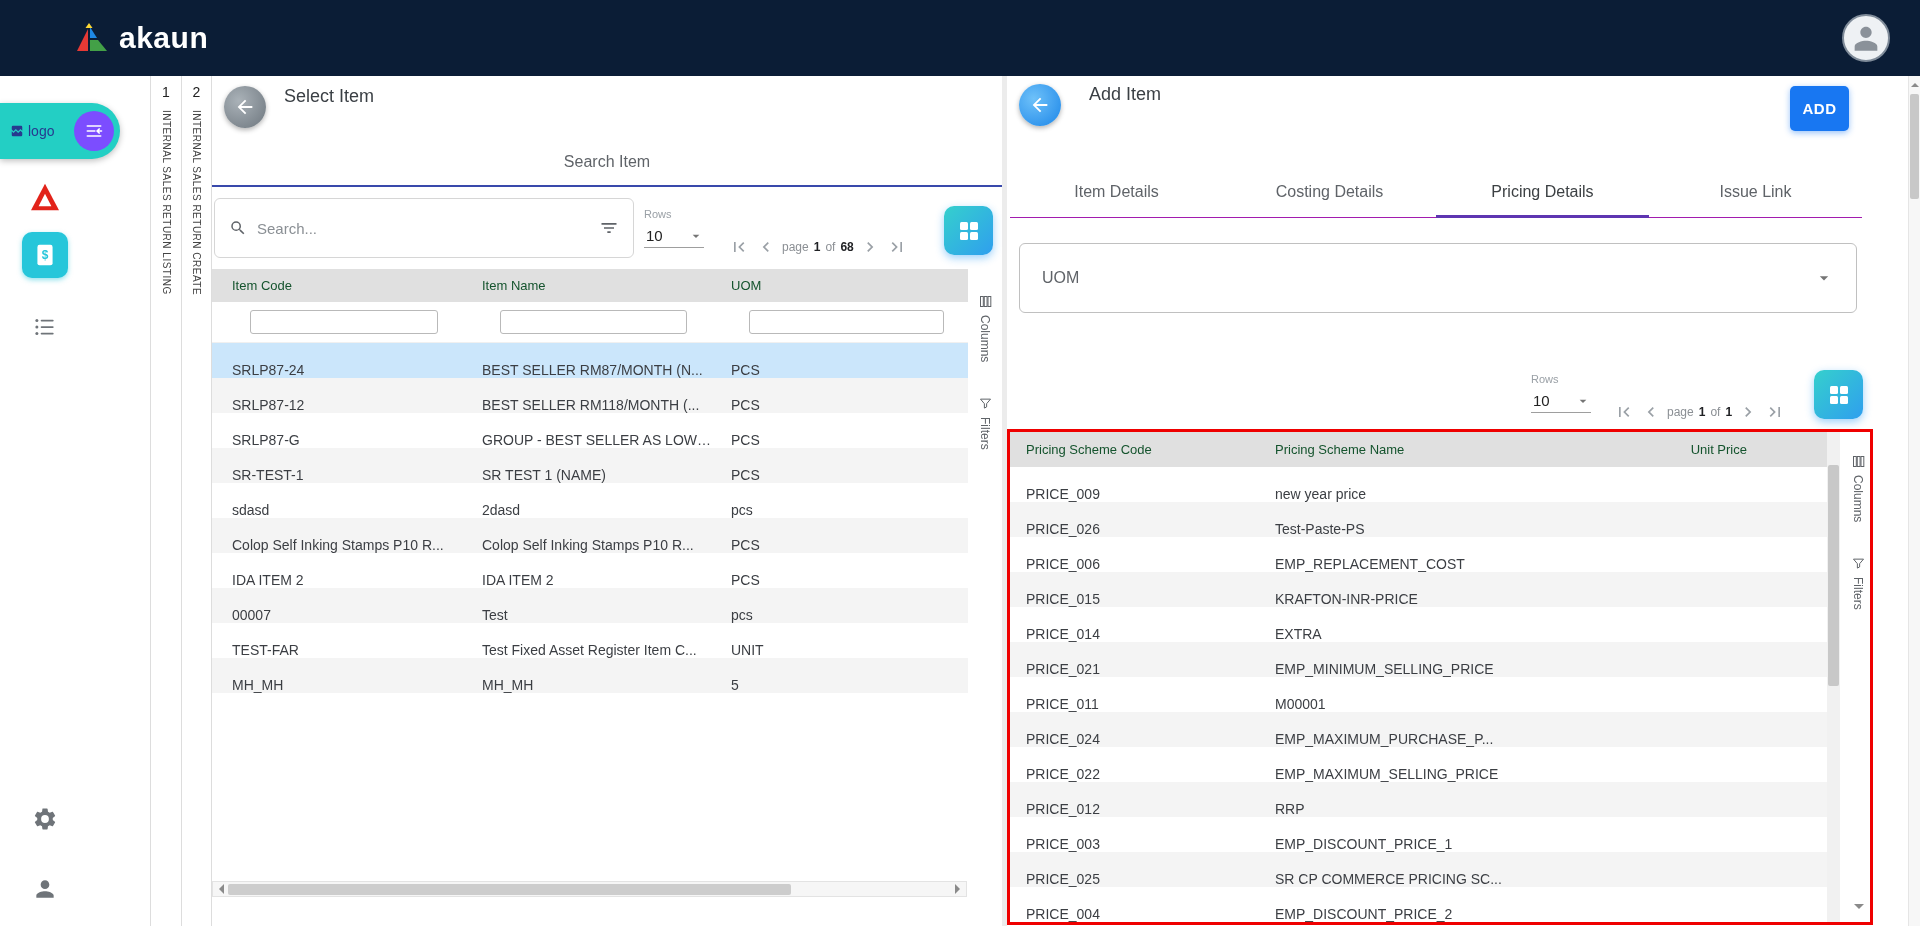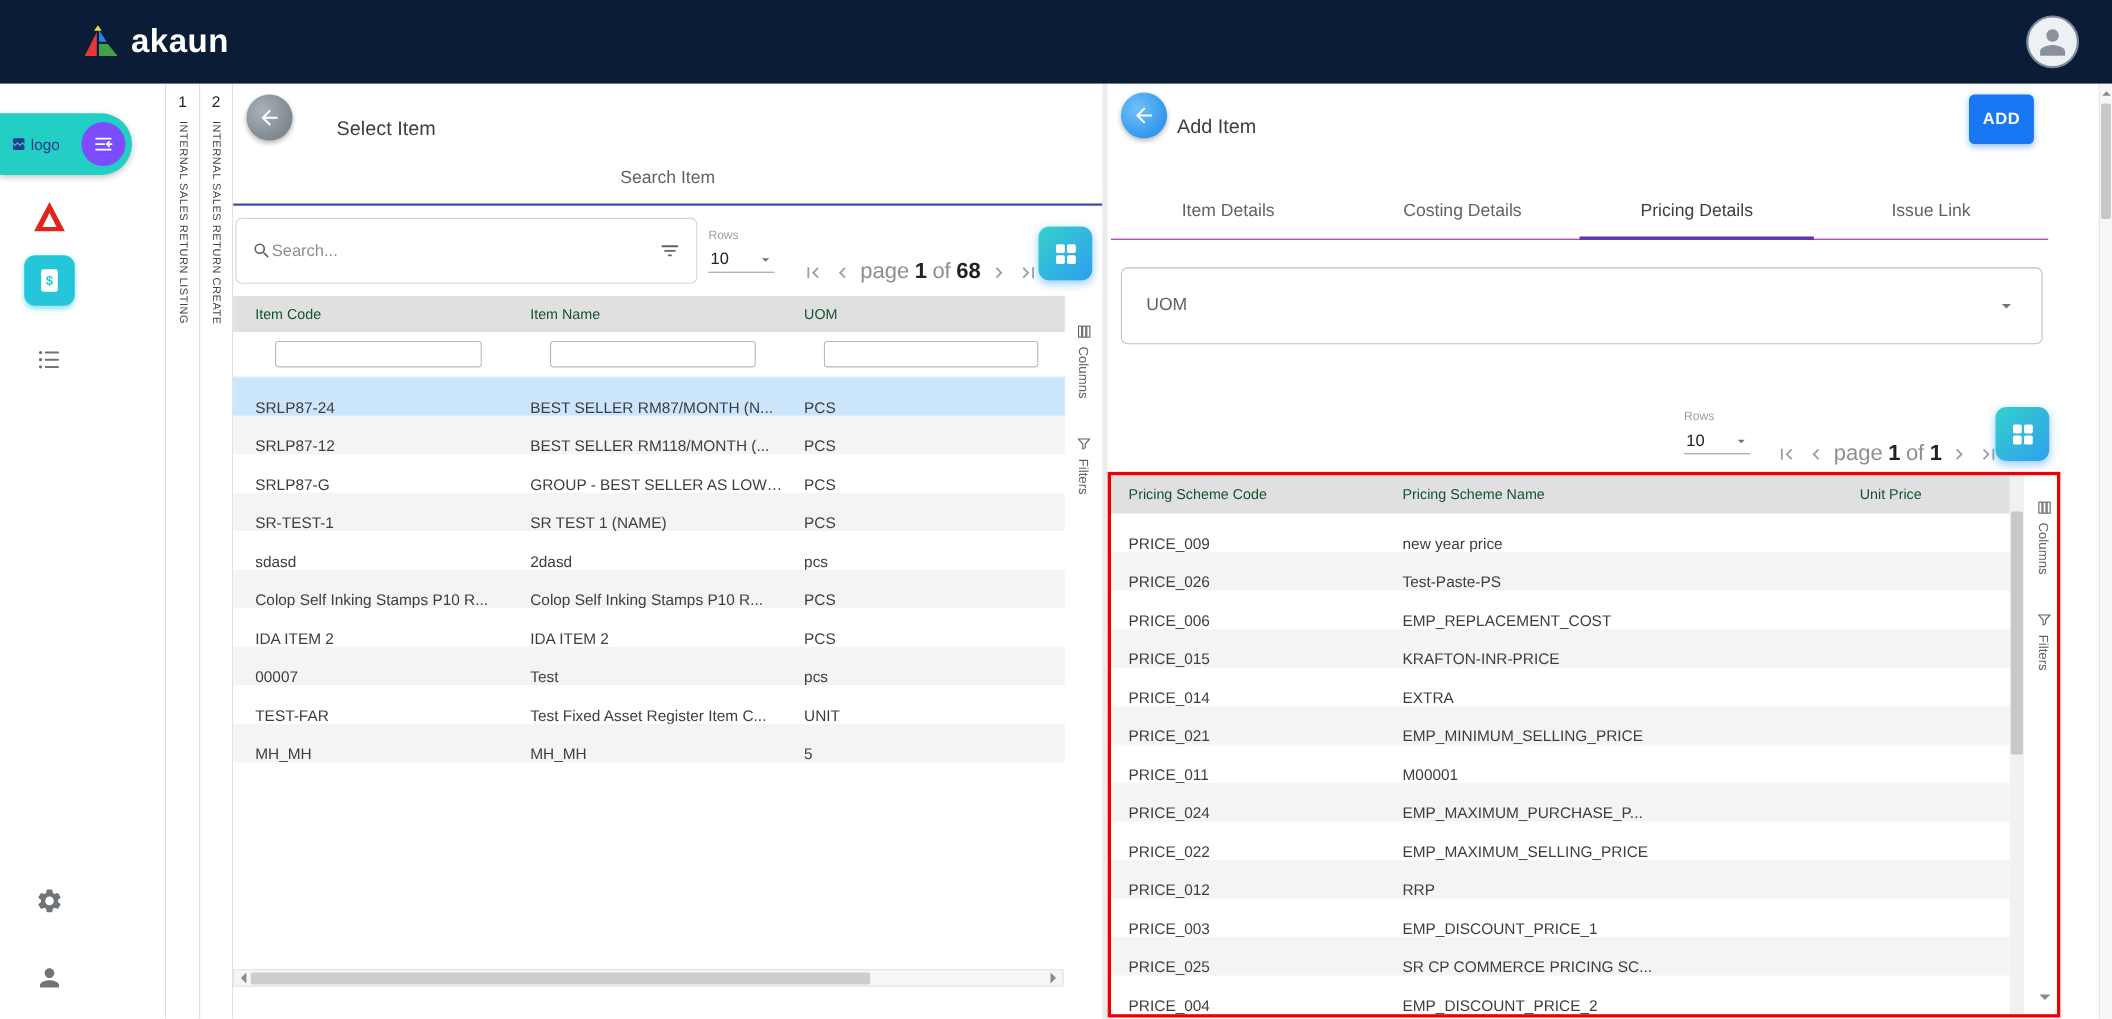--- a/index.html
+++ b/index.html
@@ -45,45 +45,45 @@
   
   .back-btn{width:42px;height:42px;border-radius:50%;display:flex;align-items:center;
     justify-content:center;box-shadow:0 2px 5px rgba(0,0,0,.3);flex:0 0 auto}
   .back-gray{background:radial-gradient(circle at 35% 35%,#aab2b8,#6d767e)}
   .back-blue{background:radial-gradient(circle at 35% 35%,#6ec1f9,#1c86e8)}
   .panel-title{font-size:18px;color:#3a3f44}
   .rows-widget{position:absolute;width:70px}
   .rows-label{font-size:11px;color:#9aa0a6}
   .rows-value{display:flex;align-items:center;justify-content:space-between;width:60px;
     border-bottom:1px solid #9e9e9e;padding:4px 0 3px 2px;font-size:15px;color:#222;margin-top:3px}
-  .pager{position:absolute;display:flex;align-items:center;gap:5px;font-size:20px;color:#8b8f94}
+  .pager{position:absolute;display:flex;align-items:center;gap:5px;font-size:12px;color:#8b8f94}
   .pager b{color:#202124}
   .pg-btn{display:flex;align-items:center;justify-content:center;width:22px;height:22px}
   .grid-btn{position:absolute;width:49px;height:49px;border-radius:10px;border:none;
     background:linear-gradient(135deg,var(--teal-1,#35d0cd),var(--teal-2,#2f9fee));
     display:flex;align-items:center;justify-content:center;box-shadow:0 3px 8px rgba(33,150,243,.45)}
   .thead{display:flex;height:33px;background:#e0e0e0;align-items:center}
   .th{font-size:13px;color:#14532d;white-space:nowrap;overflow:hidden}
   .trow{display:flex;height:35px;align-items:flex-end;font-size:14px;color:#3b3e43;background:#fff}
   .tbody .trow:nth-child(even){background:#f4f4f4}
   .tbody .trow.selected{background:var(--selected-row,#cbe6fb)}
   .tcell{white-space:nowrap;overflow:hidden;text-overflow:ellipsis}
   .side-ctrl{position:absolute;display:flex;flex-direction:column;align-items:center;gap:34px;width:26px}
   .sc-item{display:flex;flex-direction:column;align-items:center;gap:6px}
   .sc-item .vlabel{font-size:12px;color:#5f6368}
 
   
   .panel-left{position:absolute;left:212px;top:76px;width:790px;height:850px;background:#fff}
-  .pl-header{position:absolute;left:12px;top:10px;display:flex;align-items:flex-end;gap:40px}
+  .pl-header{position:absolute;left:12px;top:10px;display:flex;align-items:flex-start;gap:18px}
   .pl-tab{position:absolute;left:0;top:62px;width:100%;height:49px;display:flex;align-items:center;
     justify-content:center;font-size:16px;color:#5f6368;
     border-bottom:2px solid var(--search-tab-underline,#3949ab)}
   .pl-toolbar{position:absolute;left:0;top:118px;width:100%;height:72px}
   .search-box{position:absolute;left:2px;top:4px;width:420px;height:60px;border:1px solid #d6d6d6;
-    border-radius:6px;display:flex;align-items:center;padding:0 14px;background:#fff}
+    border-radius:6px;display:flex;align-items:center;padding:0 14px;gap:10px;background:#fff}
   .search-box input{border:none;outline:none;flex:1;font-size:15px;color:#333;background:transparent}
   .search-box input::placeholder{color:#8a8f94}
   #pl-rows{left:432px;top:14px}
   #pl-pager{left:516px;top:42px}
   #pl-grid{left:732px;top:12px}
   #lt{position:absolute;left:0;top:193px;width:756px}
   #lt .c0{width:250px;padding-left:20px}
   #lt .c1{width:249px;padding-left:20px}
   #lt .c2{width:257px;padding-left:20px}
   .filter-row{display:flex;height:41px;align-items:center;background:#fff;border-bottom:1px solid #f0f0f0}
@@ -95,21 +95,21 @@
     border:1px solid #e3e3e3;display:flex;align-items:center;justify-content:space-between;padding:0 3px}
   .hs-thumb{position:absolute;left:15px;top:2px;width:563px;height:11px;background:#cdcdcd;border-radius:2px}
   .tri{width:0;height:0;border:5px solid transparent}
   .tri-left{border-right-color:#8a8a8a;margin-left:-2px}
   .tri-right{border-left-color:#8a8a8a;margin-right:-2px}
   .tri-up{border-bottom-color:#8a8a8a;margin-top:-3px}
   .tri-down{border-top-color:#8a8a8a;margin-bottom:-3px}
 
   
   .panel-right{position:absolute;left:1007px;top:76px;width:885px;height:850px;background:#fff}
-  .pr-header{position:absolute;left:12px;top:8px;display:flex;align-items:flex-end;gap:9px}
+  .pr-header{position:absolute;left:12px;top:8px;display:flex;align-items:flex-start;gap:28px}
   .add-btn{position:absolute;left:783px;top:10px;width:59px;height:45px;border:none;border-radius:5px;
     background:var(--accent-blue,#1877f2);color:#fff;font-size:15px;font-weight:bold;letter-spacing:.5px;
     box-shadow:0 2px 6px rgba(24,119,242,.45);font-family:"Liberation Sans",sans-serif}
   .pr-tabs{position:absolute;left:3px;top:90px;width:852px;height:52px;display:flex;border-bottom:1px solid #a21caf}
   .pr-tab{flex:1;display:flex;align-items:center;justify-content:center;font-size:16px;color:#5f6368;position:relative}
   .pr-tab.active{color:#3c4043}
   .pr-tab.active::after{content:"";position:absolute;left:0;right:0;bottom:-1px;height:3px;
     background:var(--tab-underline,#5e35b1)}
   .uom-select{position:absolute;left:12px;top:167px;width:838px;height:70px;border:1px solid #c0c0c0;
     border-radius:6px;display:flex;align-items:center;justify-content:space-between;padding:0 22px;

